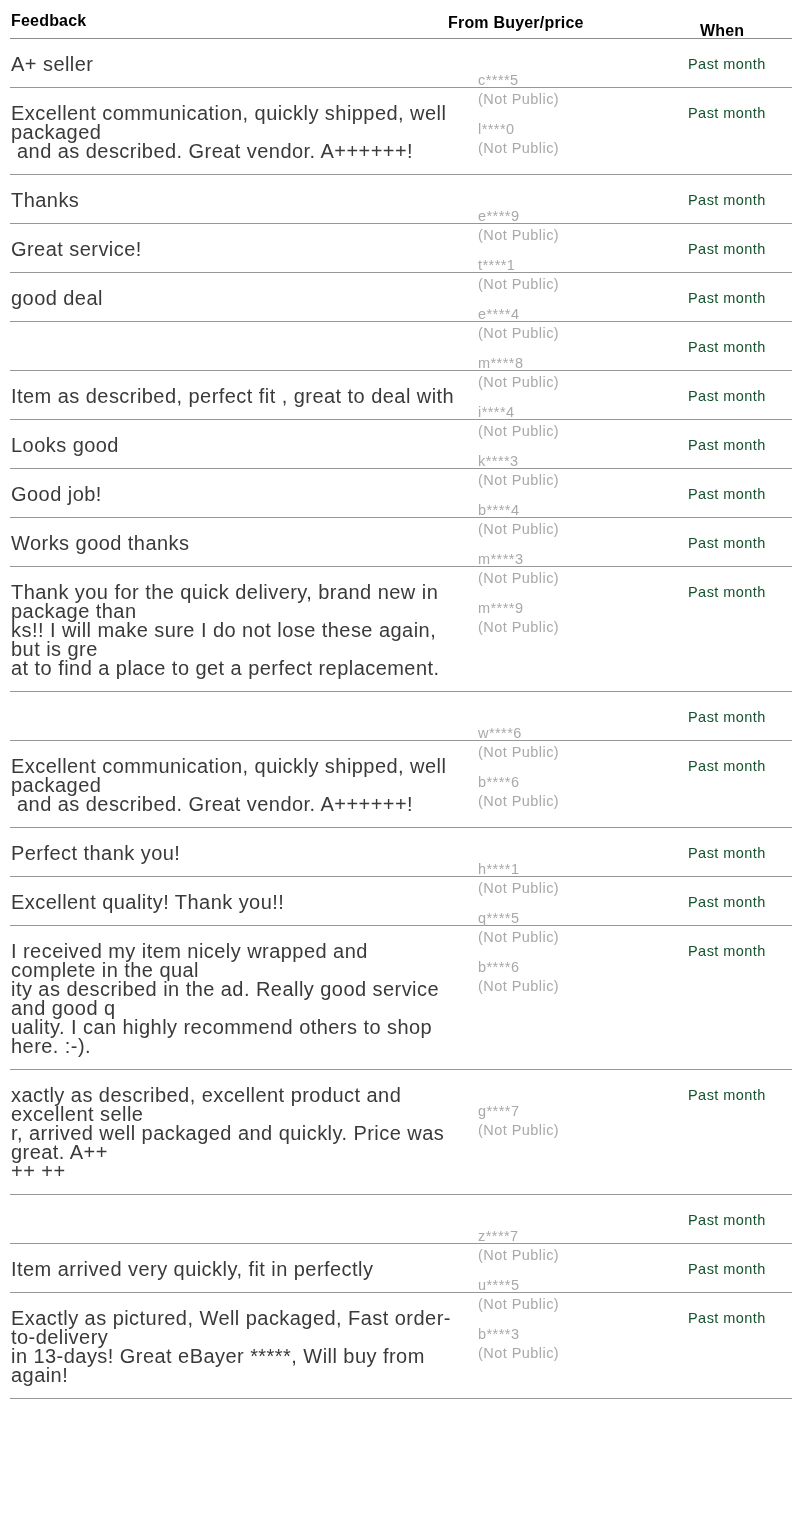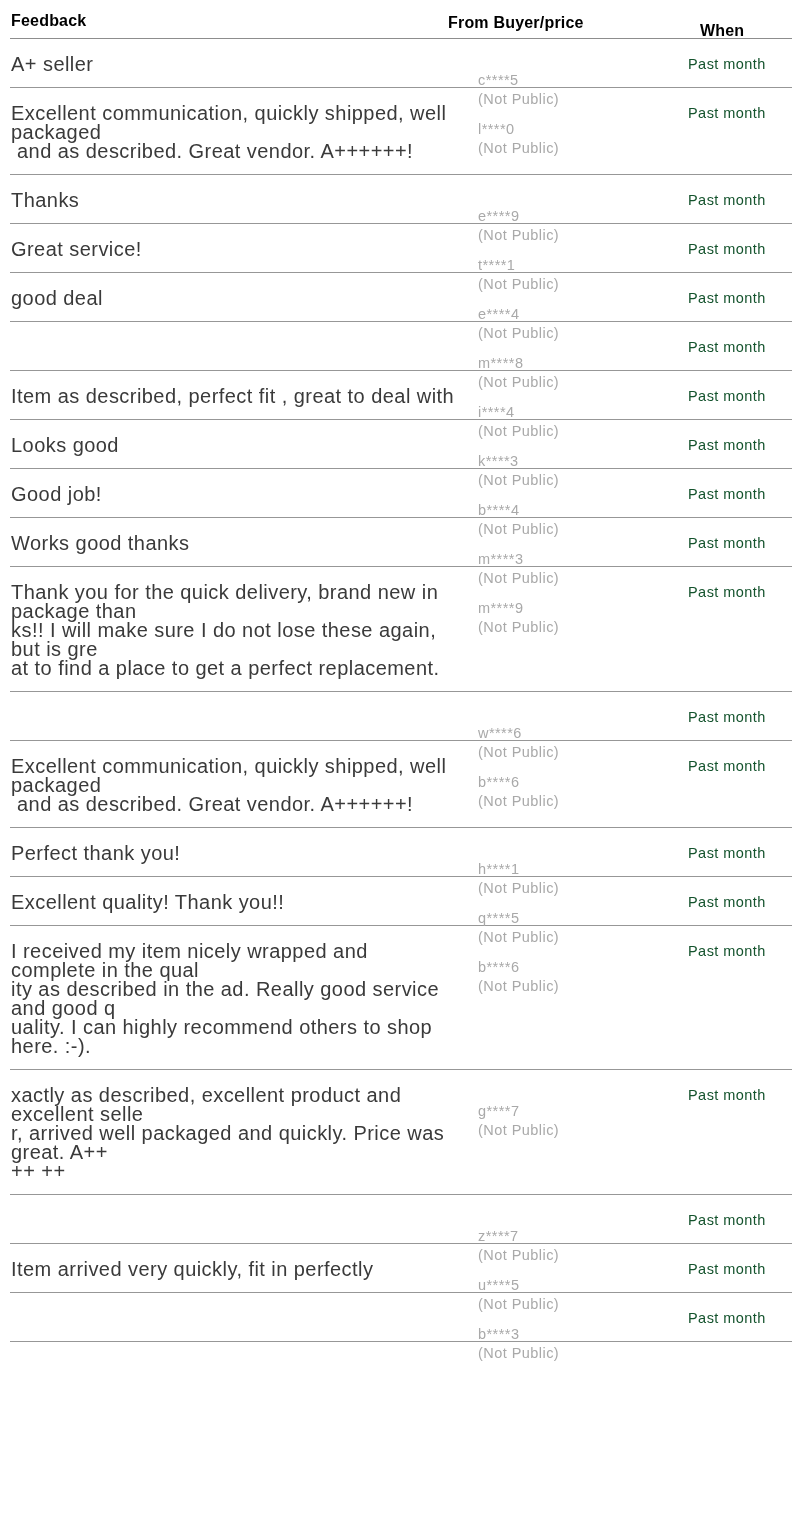--- a/index.html
+++ b/index.html
@@ -247,20 +247,22 @@
   <div class="row">
     <div class="fb">Item arrived very quickly, fit in perfectly</div>
     <div class="buyer">
       <div>u****5</div>
       <div>(Not Public)</div>
     </div>
     <div class="when">Past month</div>
   </div>
 
   <div class="row">
+    <div class="fb">Exactly as pictured, Well packaged, Fast order-to-delivery
+in 13-days! Great eBayer *****, Will buy from again!</div>
     <div class="buyer">
       <div>b****3</div>
       <div>(Not Public)</div>
     </div>
     <div class="when">Past month</div>
   </div>
 </div>
 </div>
 
 </body></html>

